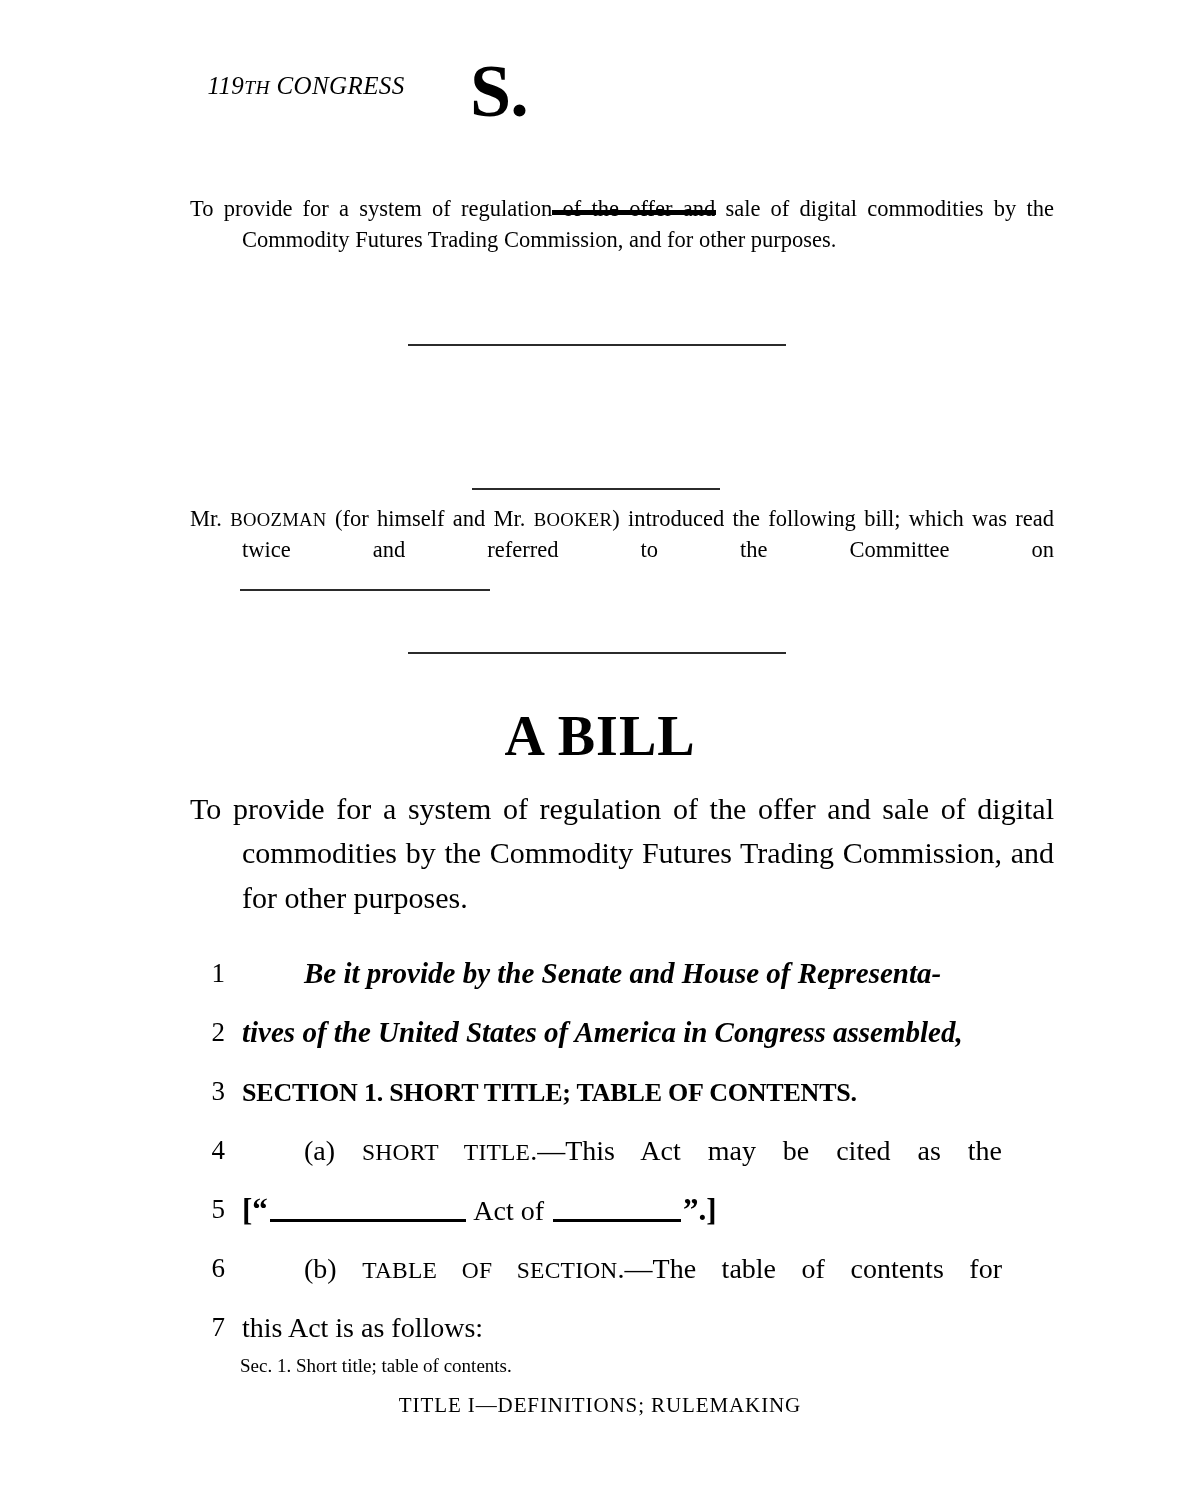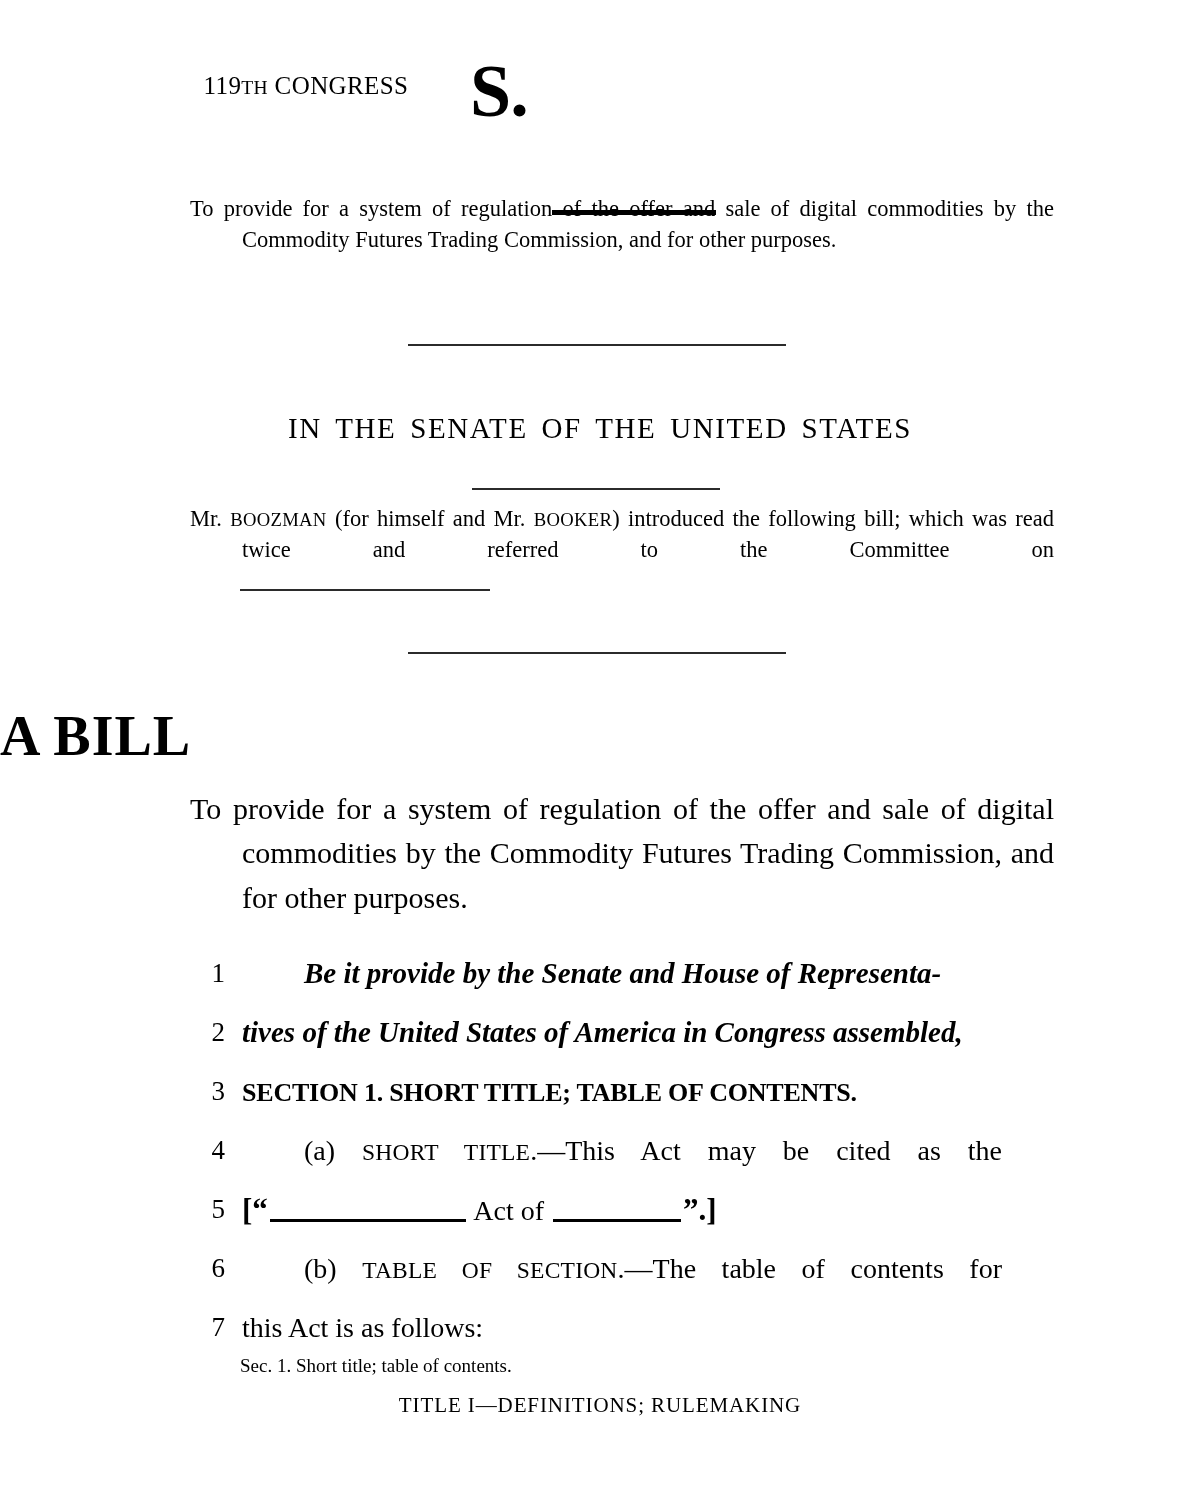--- a/index.html
+++ b/index.html
@@ -29,20 +29,21 @@
     width: 1200px;
     height: 100px;
   }
   .congress-block {
     position: absolute;
     left: 186px;
     top: 0;
     width: 240px;
     text-align: center;
     line-height: 1.25;
+    font-style: italic;
   }
   .congress-line {
     font-size: 25px;
     letter-spacing: 0.4px;
     white-space: nowrap;
   }
   .sc {
     font-size: 0.78em;
     letter-spacing: 0.3px;
   }
@@ -122,20 +123,21 @@
     letter-spacing: 0.3px;
     margin-top: 32px;
   }
 
   
   .a-bill {
     position: absolute;
     left: 0;
     top: 704px;
     width: 1200px;
+    text-align: center;
     font-size: 56px;
     font-weight: bold;
     letter-spacing: 1px;
   }
 
   
   .purpose-body {
     position: absolute;
     left: 190px;
     top: 787px;
@@ -247,21 +249,20 @@
       <div class="congress-line"><span>119</span><span class="sc">TH</span> <span>CONGRESS</span></div>
     </div>
     <div class="bill-mark">S.</div>
     <div class="bill-number-blank"></div>
   </div>
 
   <div class="purpose-head">To provide for a system of regulation of the offer and sale of digital commodities by the Commodity Futures Trading Commission, and for other purposes.</div>
 
   <div class="rule rule-top"></div>
 
-  <div class="senate-heading">IN THE SENATE OF THE UNITED STATES</div>
 
   <div class="rule rule-senate"></div>
 
   <div class="sponsor"><span>Mr. </span><span class="scname">BOOZMAN</span><span> (for himself and Mr. </span><span class="scname">BOOKER</span><span>) introduced the following bill; which was read twice and referred to the Committee on</span></div>
 
   <div class="rule rule-cmte"></div>
 
   <div class="rule rule-bottom"></div>
 
   <div class="a-bill">A BILL</div>

